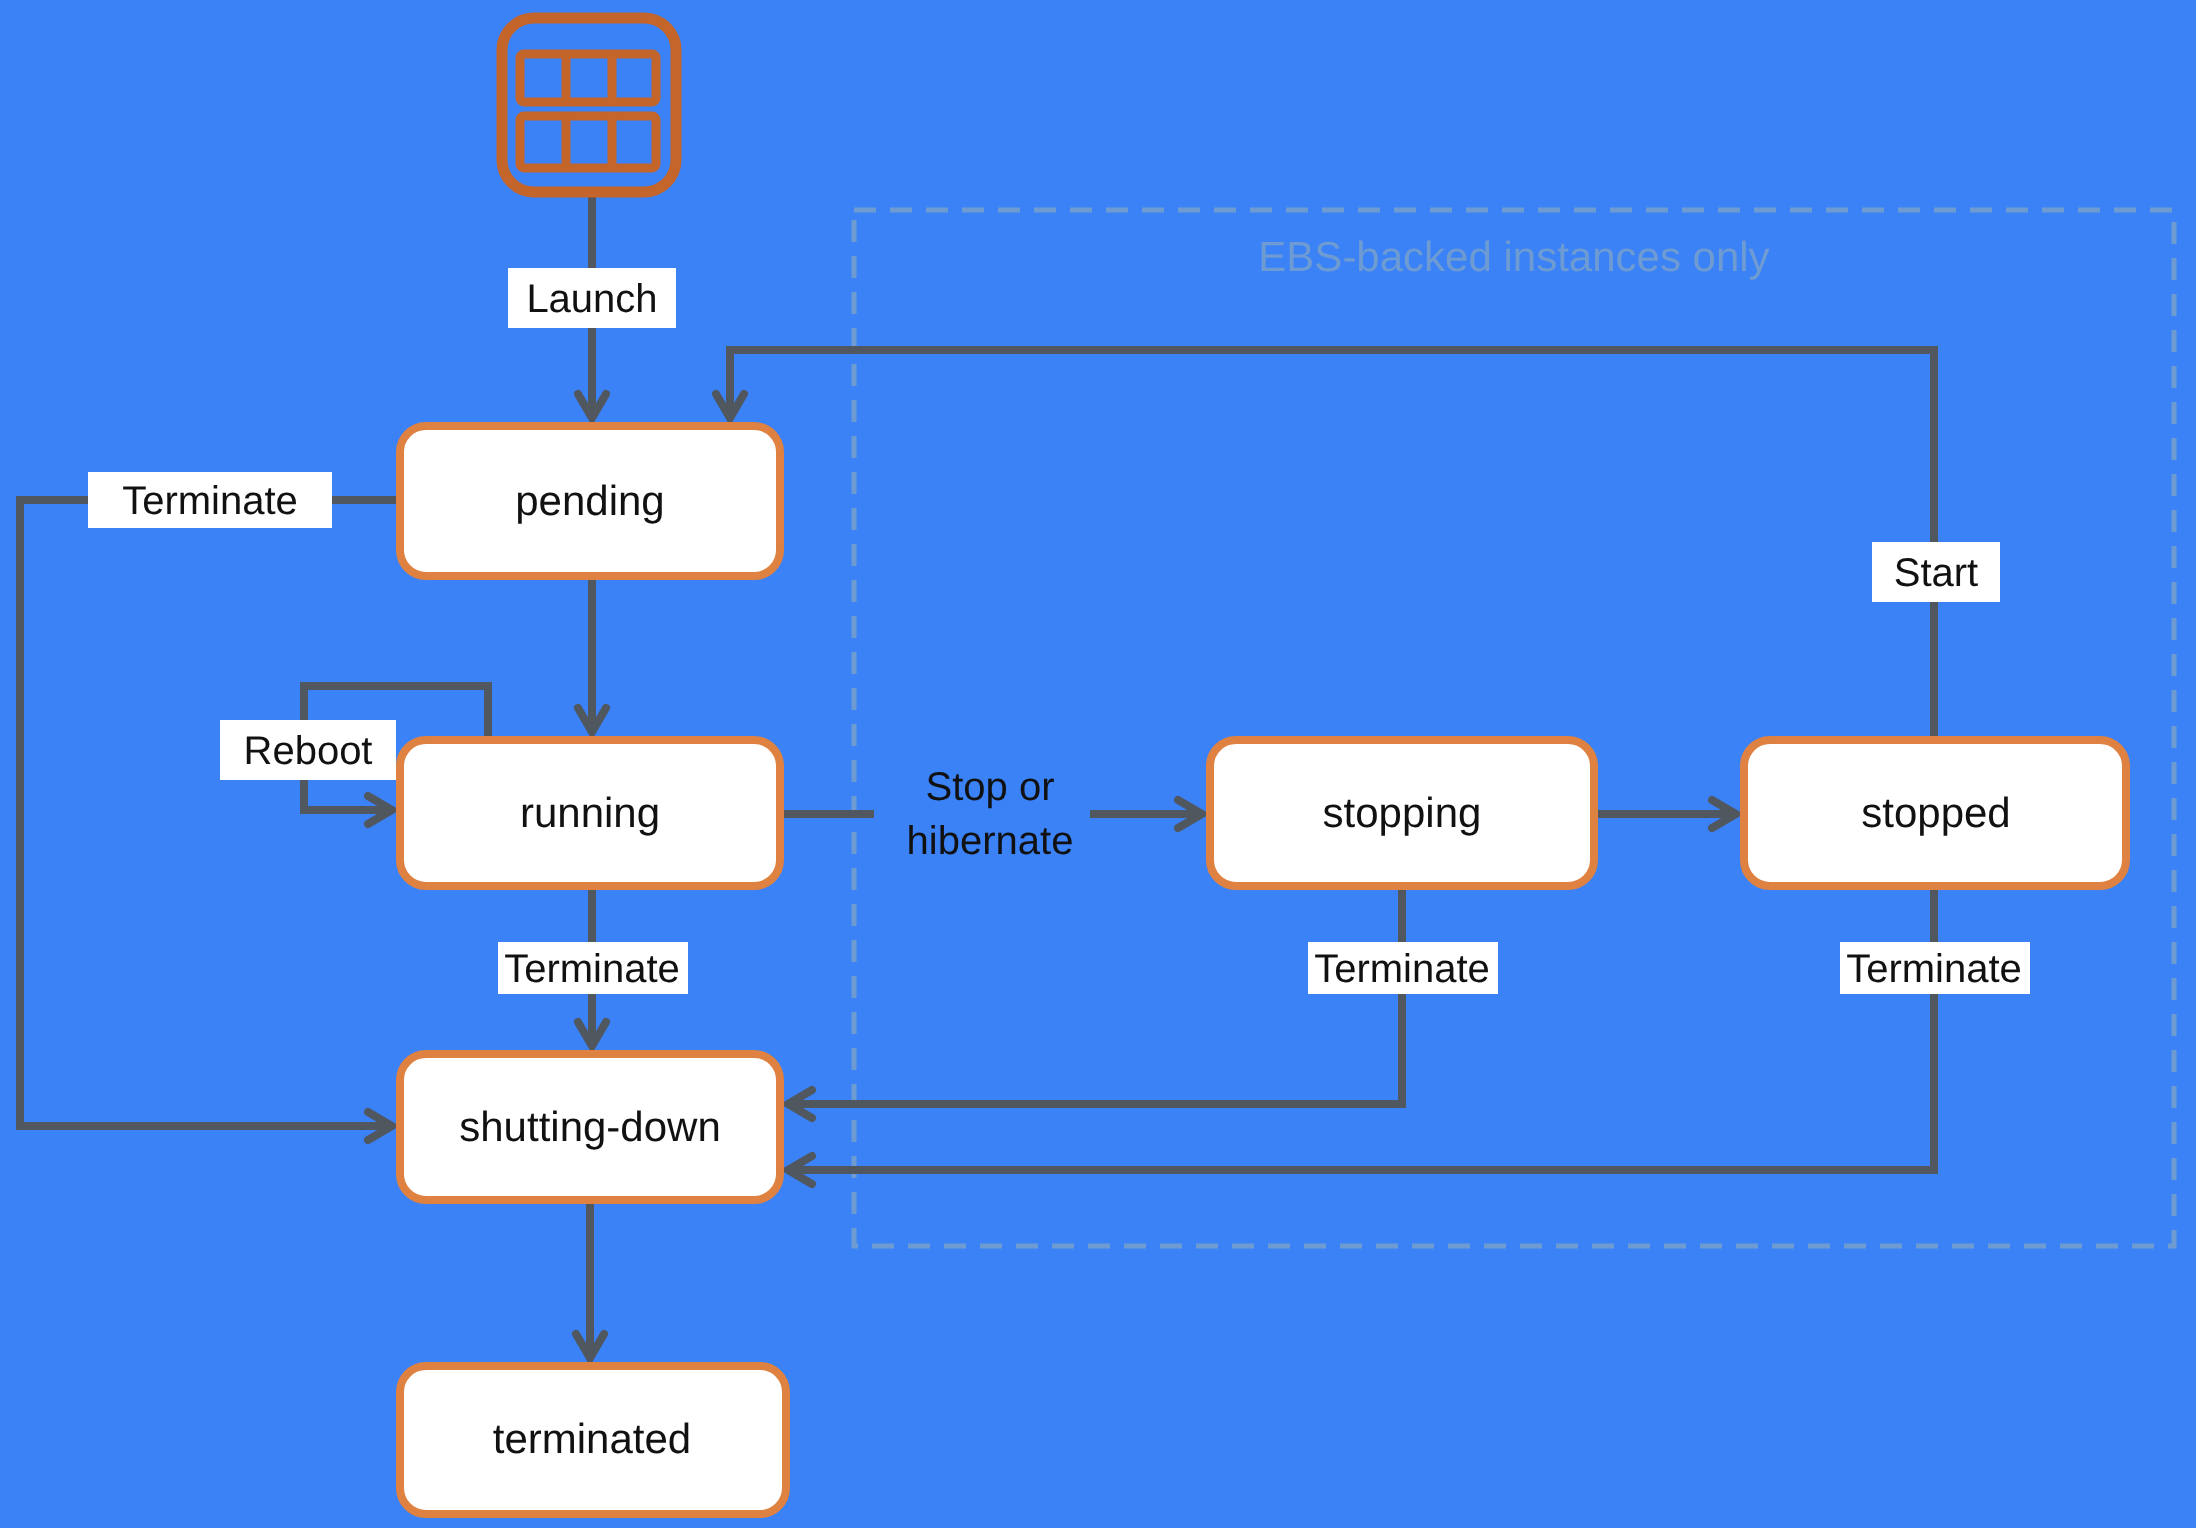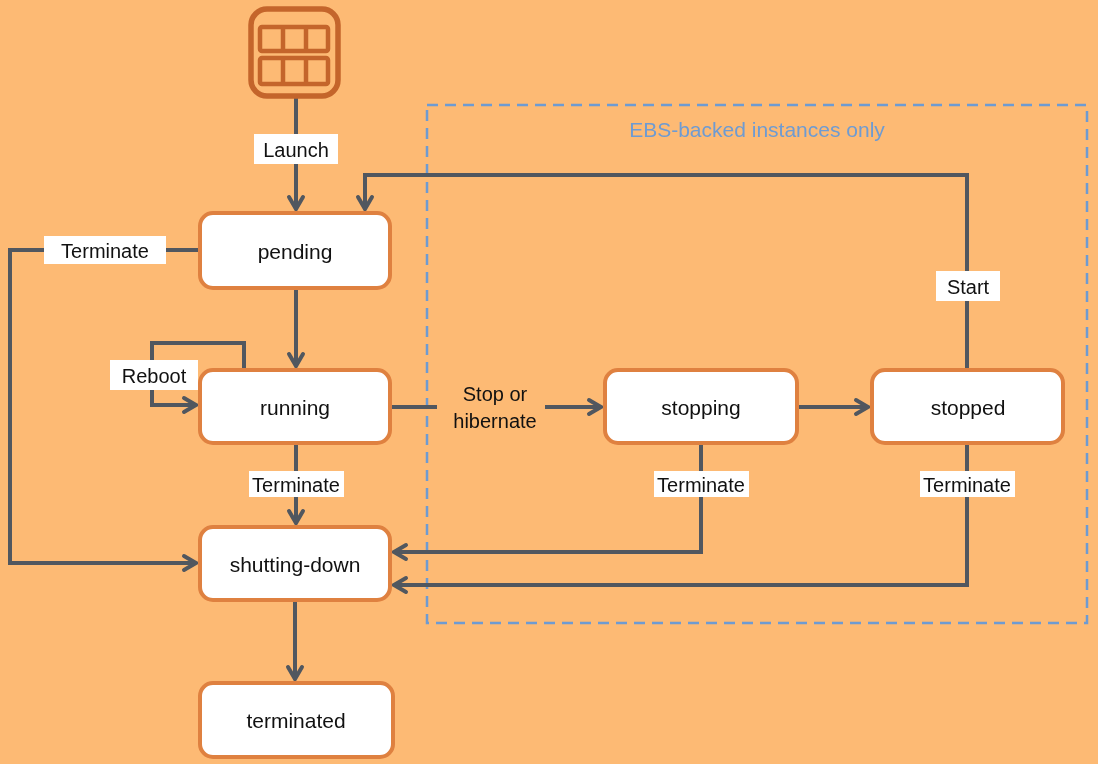--- a/index.html
+++ b/index.html
@@ -4,21 +4,21 @@
 <style>
   html, body {
     margin: 0;
     padding: 0;
     background: #FFFFFF;
   }
   .canvas {
     position: relative;
     width: 1098px;
     height: 764px;
-    background: #fdba74;
+    background: #3b82f6;
     font-family: "Liberation Sans", sans-serif;
   }
   svg { display: block; }
   .node-box {
     fill: #FFFFFF;
     stroke: #DF8140;
     stroke-width: 4;
   }
   .node-label {
     font-family: "Liberation Sans", sans-serif;

